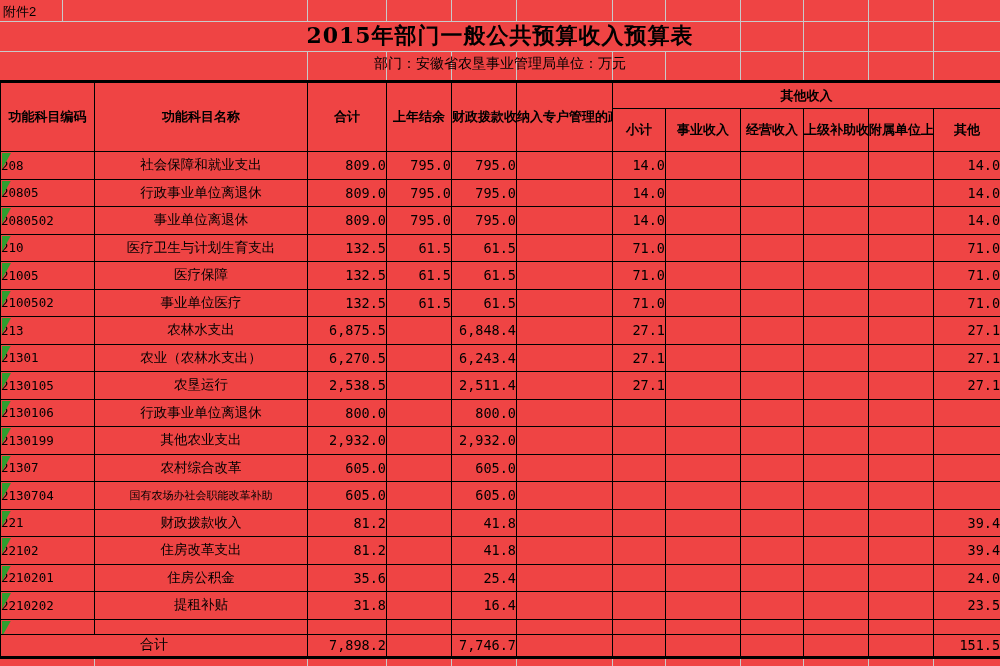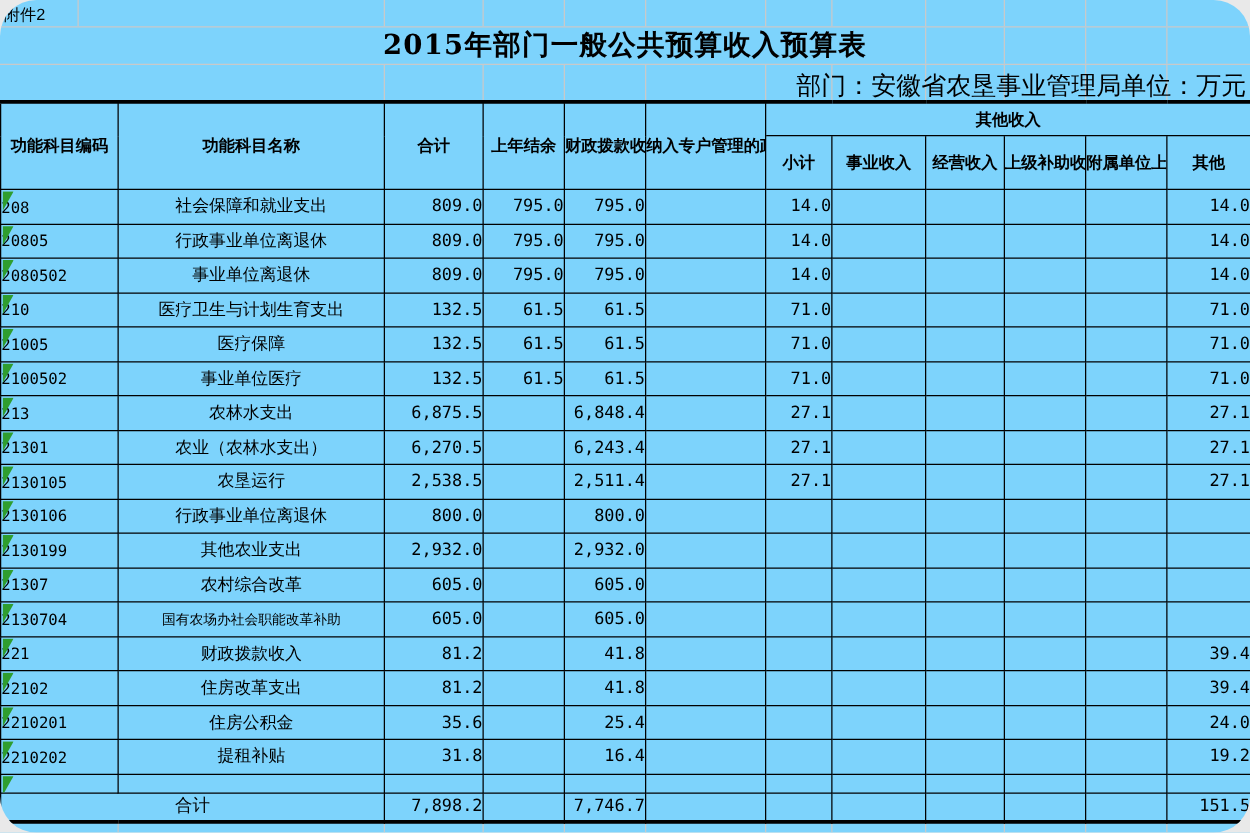--- a/index.html
+++ b/index.html
@@ -3,21 +3,21 @@
 <meta charset="utf-8">
 <style>
   html,body{margin:0;padding:0;background:#e9e9e9;}
   .screen{position:relative;width:1000px;height:666px;background:#fff;overflow:hidden;
           font-family:"Liberation Sans",sans-serif;color:#000;}
   
   .attach{position:absolute;left:3px;top:3px;font-size:13px;}
   .title{position:absolute;left:0;top:21px;width:1000px;text-align:center;
          font-family:"DejaVu Serif",serif;font-weight:bold;font-size:22px;letter-spacing:1px;}
   .deptrow{position:absolute;left:3px;top:55px;width:994px;display:flex;
-           justify-content:flex-end;font-size:20px;}
+           justify-content:center;font-size:14px;}
   .vl{position:absolute;width:1px;background:var(--gridlight);}
   .hl{position:absolute;height:1px;background:var(--gridlight);}
   
   table.sheet{position:absolute;left:0;top:80px;width:1000px;table-layout:fixed;
               border-collapse:collapse;border-top:3px solid #000;border-bottom:3px solid #000;}
   table.sheet td,table.sheet th{border:1.5px solid #000;overflow:hidden;white-space:nowrap;
               vertical-align:middle;padding:0;}
   thead th{font-weight:bold;font-size:13px;text-align:center;line-height:1.2;white-space:normal;}
   tr.h1{height:27px;} tr.h2{height:43px;} tbody tr{height:27.5px;}
   tr.empty-r{height:15px;} tr.total-r{height:23px;}
@@ -28,21 +28,21 @@
   .name-cell.small{font-size:11px;margin-top:11px;}
   .num{font-family:"DejaVu Sans Mono",monospace;font-size:13.5px;text-align:right;padding-right:3px;}
   .total-label{font-size:14px;text-align:center;}
   .tri{position:absolute;left:1px;top:1px;width:9px;height:16px;background:var(--green);
        clip-path:polygon(0 0,100% 0,0 100%);}
   .ghost{position:absolute;left:0;top:657px;width:1000px;height:9px;}
 </style>
 </head>
 <body>
 
-<div class="screen" style="--green: #2f9e2f; --gridlight: #c9c9c9; background: #7dd3fc; color: rgb(0, 0, 0); border-radius: 29px;">
+<div class="screen" style="--green: #2f9e2f; --gridlight: #c9c9c9; background: #ef4444; color: rgb(0, 0, 0);">
 
   <div id="deco">
       <div class="hl" style="left: 0px; top: 21px; width: 1000px; height: 1px;"></div>
       <div class="hl" style="left: 0px; top: 51px; width: 1000px; height: 1px;"></div>
       <div class="vl" style="left: 62px; top: 0px; width: 1px; height: 21px;"></div>
       <div class="vl" style="left: 307px; top: 0px; width: 1px; height: 21px;"></div>
       <div class="vl" style="left: 307px; top: 52px; width: 1px; height: 28px;"></div>
       <div class="vl" style="left: 386px; top: 0px; width: 1px; height: 21px;"></div>
       <div class="vl" style="left: 386px; top: 52px; width: 1px; height: 28px;"></div>
       <div class="vl" style="left: 451px; top: 0px; width: 1px; height: 21px;"></div>
@@ -349,21 +349,21 @@
           <td class="name-cell">提租补贴</td>
           <td class="num">31.8</td>
           <td class="num"></td>
           <td class="num">16.4</td>
           <td class="num"></td>
           <td class="num"></td>
           <td class="num"></td>
           <td class="num"></td>
           <td class="num"></td>
           <td class="num"></td>
-          <td class="num">19.2</td>
+          <td class="num">23.5</td>
         </tr>
         <tr class="empty-r">
           <td class="code-cell ind0"><i class="tri"></i><span></span></td>
           <td class="name-cell"></td>
           <td class="num"></td>
           <td class="num"></td>
           <td class="num"></td>
           <td class="num"></td>
           <td class="num"></td>
           <td class="num"></td>

